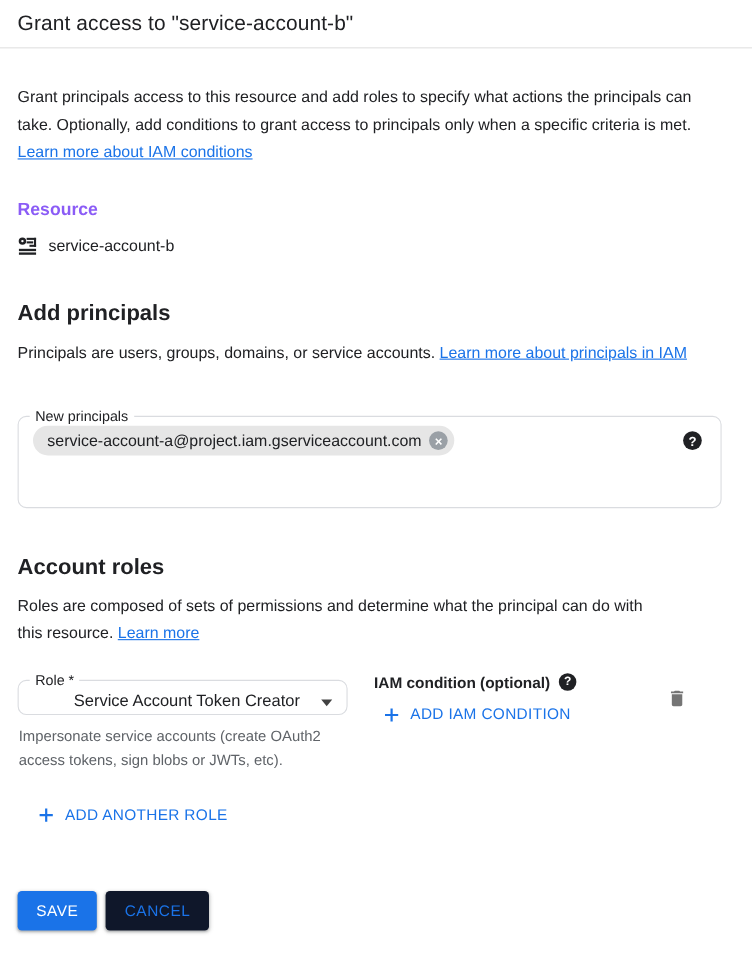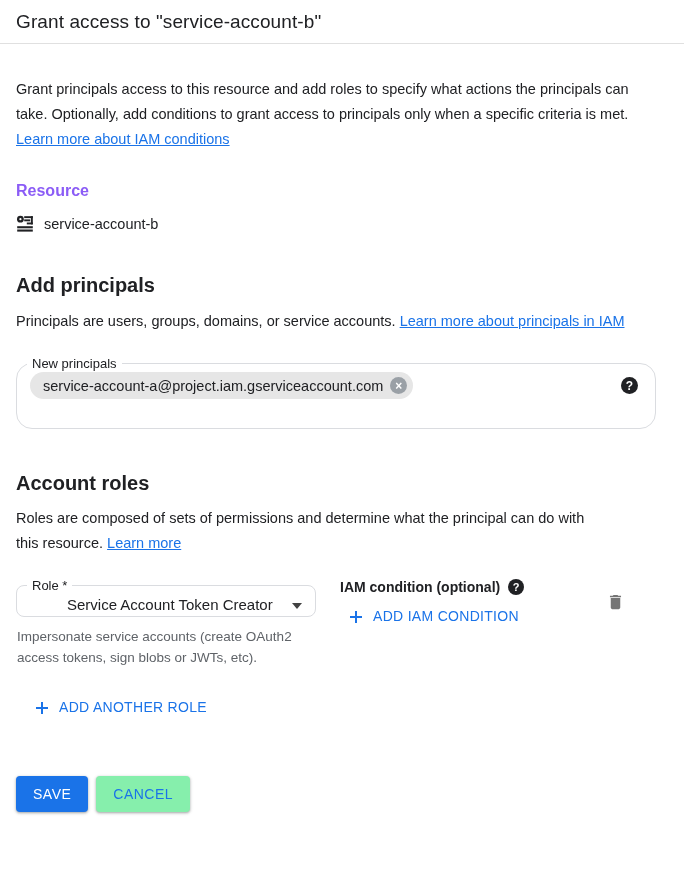--- a/index.html
+++ b/index.html
@@ -32,21 +32,21 @@
   .principals-desc { margin-top: 12px; max-width: 616px; }
 
   
   .field { position: relative; border: 1px solid #dadce0; border-radius: 8px; background: #fff; }
   .field-label {
     position: absolute; top: -9px; left: 10px;
     background: #fff; padding: 0 5px;
     font-size: 13px; font-weight: 500; color: #202124; line-height: 17px;
     white-space: nowrap;
   }
-  .principals-field { margin-top: 29px; height: 66px; width: 640px; cursor: text; border-radius: 16px; }
+  .principals-field { margin-top: 44px; height: 84px; width: 640px; cursor: text; }
 
   .chip {
     position: absolute; top: 8px; left: 13px;
     display: inline-flex; align-items: center;
     background: #e6e6e6; border-radius: 14px;
     height: 27px; padding: 0 6px 0 13px; gap: 7px;
     font-size: 14.5px; color: #202124; max-width: 560px;
   }
   .chip-remove {
     width: 17px; height: 17px; border-radius: 50%;
@@ -109,21 +109,21 @@
   .btn {
     height: 36px; border-radius: 4px; cursor: pointer;
     font-family: inherit; font-size: 14px; font-weight: 500; letter-spacing: .5px;
     border: none; padding: 0 17px;
   }
   .btn-primary {
     background: #1a73e8; color: #fff;
     box-shadow: 0 1px 2px rgba(60,64,67,.3), 0 1px 3px 1px rgba(60,64,67,.15);
   }
   .btn-secondary {
-    background: #86efac; color: #1a73e8;
+    background: #0f172a; color: #1a73e8;
     box-shadow: 0 1px 2px rgba(60,64,67,.3), 0 1px 3px 1px rgba(60,64,67,.15);
     text-align: right;
   }
 </style>
 </head>
 <body>
 
 <div class="dialog">
 
   <header class="dialog-header">

